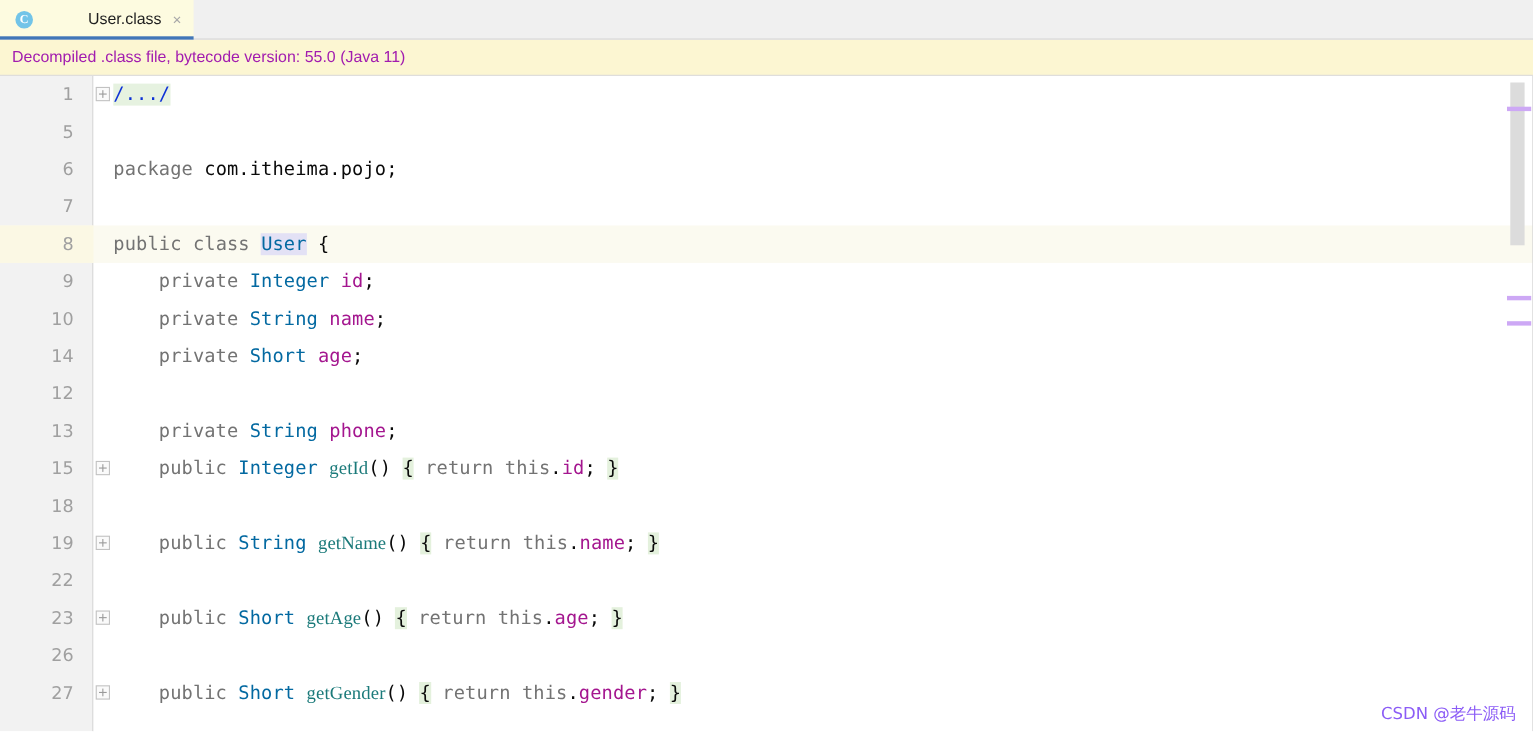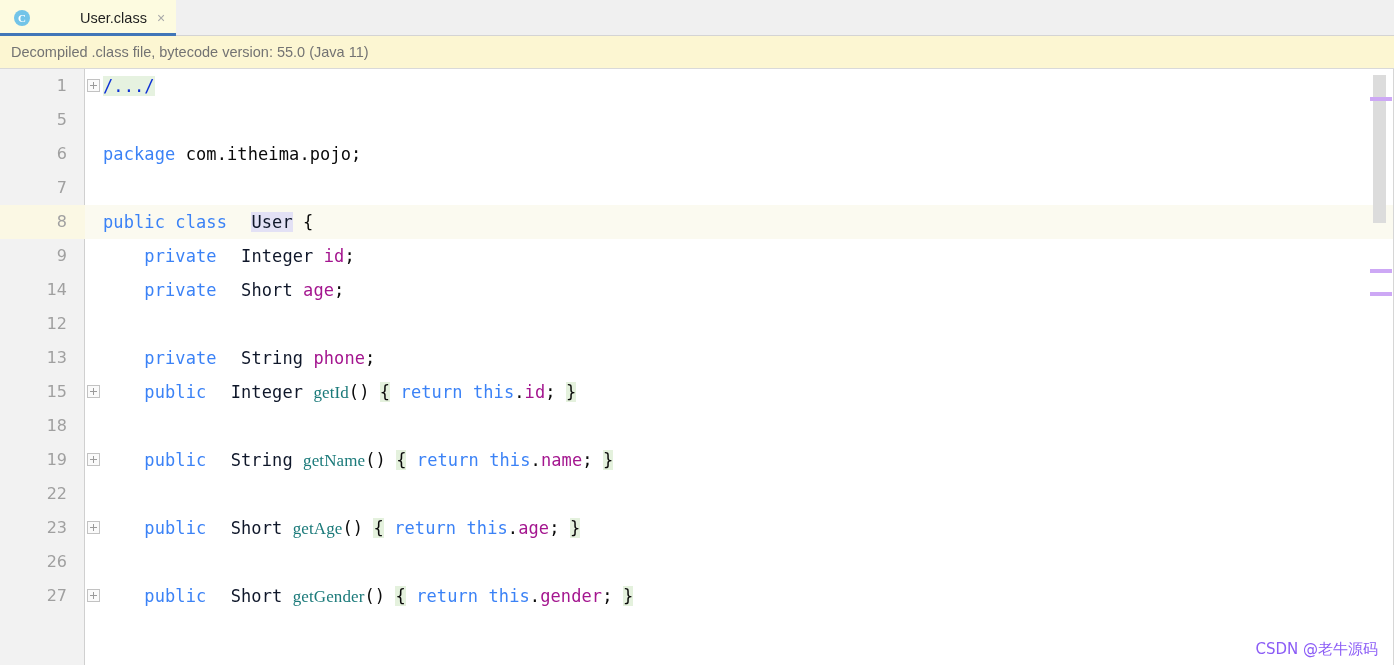--- a/index.html
+++ b/index.html
@@ -68,21 +68,21 @@
   #info-bar {
     height: 33px;
     background: #fcf6d2;
     border-bottom: 1px solid #d9d9d9;
     display: flex;
     align-items: center;
     padding-left: 11px;
   }
   #info-bar-text {
     font-size: 14.5px;
-    color: #737373;
+    color: #a21caf;
     white-space: nowrap;
   }
 
   
   #editor {
     position: relative;
     height: 596px;
     background: #ffffff;
     overflow: hidden;
     font-family: "DejaVu Sans Mono", monospace;
@@ -147,22 +147,22 @@
   .code-text {
     position: absolute;
     left: 103px;
     top: 0;
     font-size: 17px;
     color: #080808;
     letter-spacing: 0.1px;
   }
 
   
-  .kw   { color: #3b82f6; margin-top: 43px; }
-  .type { color: #0f172a; margin-left: 14px; }
+  .kw   { color: #737373; margin-top: 43px; }
+  .type { color: #0369a1; }
   .fld  { color: #a4168f; }
   .mth  { color: #1b7a7a; font-family: Liberation Serif, serif; }
   .pun  { color: #0a0a0a; }
   .fold-cmt { color: #0d31d6; background: #e6f2e0; }
   .sel  { background: #e3e1f5; }
   .brace { background: #e4f1dd; }
 
   
   #scroll-area {
     position: absolute;
@@ -232,20 +232,21 @@
   <div id="gutter"></div>
   <div id="fold-strip"></div>
 
   <div id="code-lines">
       <div class="code-line"><span class="ln">1</span><span class="fold"></span><span class="code-text"><span class="fold-cmt">/.../</span></span></div>
       <div class="code-line"><span class="ln">5</span><span class="code-text"></span></div>
       <div class="code-line"><span class="ln">6</span><span class="code-text"><span class="kw">package</span><span class="pun"> com.itheima.pojo;</span></span></div>
       <div class="code-line"><span class="ln">7</span><span class="code-text"></span></div>
       <div class="code-line current"><span class="ln">8</span><span class="code-text"><span class="kw">public</span><span class="pun"> </span><span class="kw">class</span><span class="pun"> </span><span class="type sel">User</span><span class="pun"> {</span></span></div>
       <div class="code-line"><span class="ln">9</span><span class="code-text"><span class="pun">    </span><span class="kw">private</span><span class="pun"> </span><span class="type">Integer</span><span class="pun"> </span><span class="fld">id</span><span class="pun">;</span></span></div>
+      <div class="code-line"><span class="ln">10</span><span class="code-text"><span class="pun">    </span><span class="kw">private</span><span class="pun"> </span><span class="type">String</span><span class="pun"> </span><span class="fld">name</span><span class="pun">;</span></span></div>
       <div class="code-line"><span class="ln">14</span><span class="code-text"><span class="pun">    </span><span class="kw">private</span><span class="pun"> </span><span class="type">Short</span><span class="pun"> </span><span class="fld">age</span><span class="pun">;</span></span></div>
       <div class="code-line"><span class="ln">12</span></div>
       <div class="code-line"><span class="ln">13</span><span class="code-text"><span class="pun">    </span><span class="kw">private</span><span class="pun"> </span><span class="type">String</span><span class="pun"> </span><span class="fld">phone</span><span class="pun">;</span></span></div>
       <div class="code-line"><span class="ln">15</span><span class="fold"></span><span class="code-text"><span class="pun">    </span><span class="kw">public</span><span class="pun"> </span><span class="type">Integer</span><span class="pun"> </span><span class="mth">getId</span><span class="pun">() </span><span class="pun brace">{</span><span class="pun"> </span><span class="kw">return</span><span class="pun"> </span><span class="kw">this</span><span class="pun">.</span><span class="fld">id</span><span class="pun">; </span><span class="pun brace">}</span></span></div>
       <div class="code-line"><span class="ln">18</span><span class="code-text"></span></div>
       <div class="code-line"><span class="ln">19</span><span class="fold"></span><span class="code-text"><span class="pun">    </span><span class="kw">public</span><span class="pun"> </span><span class="type">String</span><span class="pun"> </span><span class="mth">getName</span><span class="pun">() </span><span class="pun brace">{</span><span class="pun"> </span><span class="kw">return</span><span class="pun"> </span><span class="kw">this</span><span class="pun">.</span><span class="fld">name</span><span class="pun">; </span><span class="pun brace">}</span></span></div>
       <div class="code-line"><span class="ln">22</span><span class="code-text"></span></div>
       <div class="code-line"><span class="ln">23</span><span class="fold"></span><span class="code-text"><span class="pun">    </span><span class="kw">public</span><span class="pun"> </span><span class="type">Short</span><span class="pun"> </span><span class="mth">getAge</span><span class="pun">() </span><span class="pun brace">{</span><span class="pun"> </span><span class="kw">return</span><span class="pun"> </span><span class="kw">this</span><span class="pun">.</span><span class="fld">age</span><span class="pun">; </span><span class="pun brace">}</span></span></div>
       <div class="code-line"><span class="ln">26</span><span class="code-text"></span></div>
       <div class="code-line"><span class="ln">27</span><span class="fold"></span><span class="code-text"><span class="pun">    </span><span class="kw">public</span><span class="pun"> </span><span class="type">Short</span><span class="pun"> </span><span class="mth">getGender</span><span class="pun">() </span><span class="pun brace">{</span><span class="pun"> </span><span class="kw">return</span><span class="pun"> </span><span class="kw">this</span><span class="pun">.</span><span class="fld">gender</span><span class="pun">; </span><span class="pun brace">}</span></span></div>

